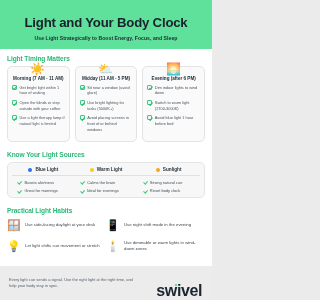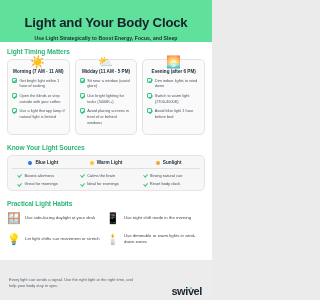--- a/index.html
+++ b/index.html
@@ -8,21 +8,21 @@
     font-family:"Liberation Sans", sans-serif;
     background:#ebebeb;
     color:#333;
     -webkit-font-smoothing:antialiased;
   }
   .page { width:212px; height:300px; position:relative; background:#ececec; overflow:hidden; }
 
   
   .header {
     background:#5fe09b;
-    padding:16px 10px 1px;
+    padding:16px 10px 8px;
     text-align:center;
   }
   .header h1 {
     font-size:13.2px;
     font-weight:bold;
     color:#17222b;
     letter-spacing:-0.2px;
     line-height:1.1;
   }
   .header h2 {
@@ -149,21 +149,21 @@
     position:absolute;
     left:0; right:0; bottom:0;
     height:34px;
     background:#ececec;
     display:flex;
     align-items:center;
     justify-content:space-between;
     padding:0 10px 0 9px;
   }
   .footer-note { font-size:4px; line-height:1.55; color:#57616a; max-width:128px; }
-  .logo { font-size:11px; font-weight:bold; color:#1b2630; letter-spacing:-0.4px; position:relative;margin-top:16px; }
+  .logo { font-size:16px; font-weight:bold; color:#1b2630; letter-spacing:-0.4px; position:relative;margin-top:16px; }
   .logo .dot-i {
     position:absolute;
     width:2.6px; height:2.6px; border-radius:50%;
     background:#38d98a;
     top:1.5px; left:18.2px;
   }
 </style>
 </head>
 <body>
 

